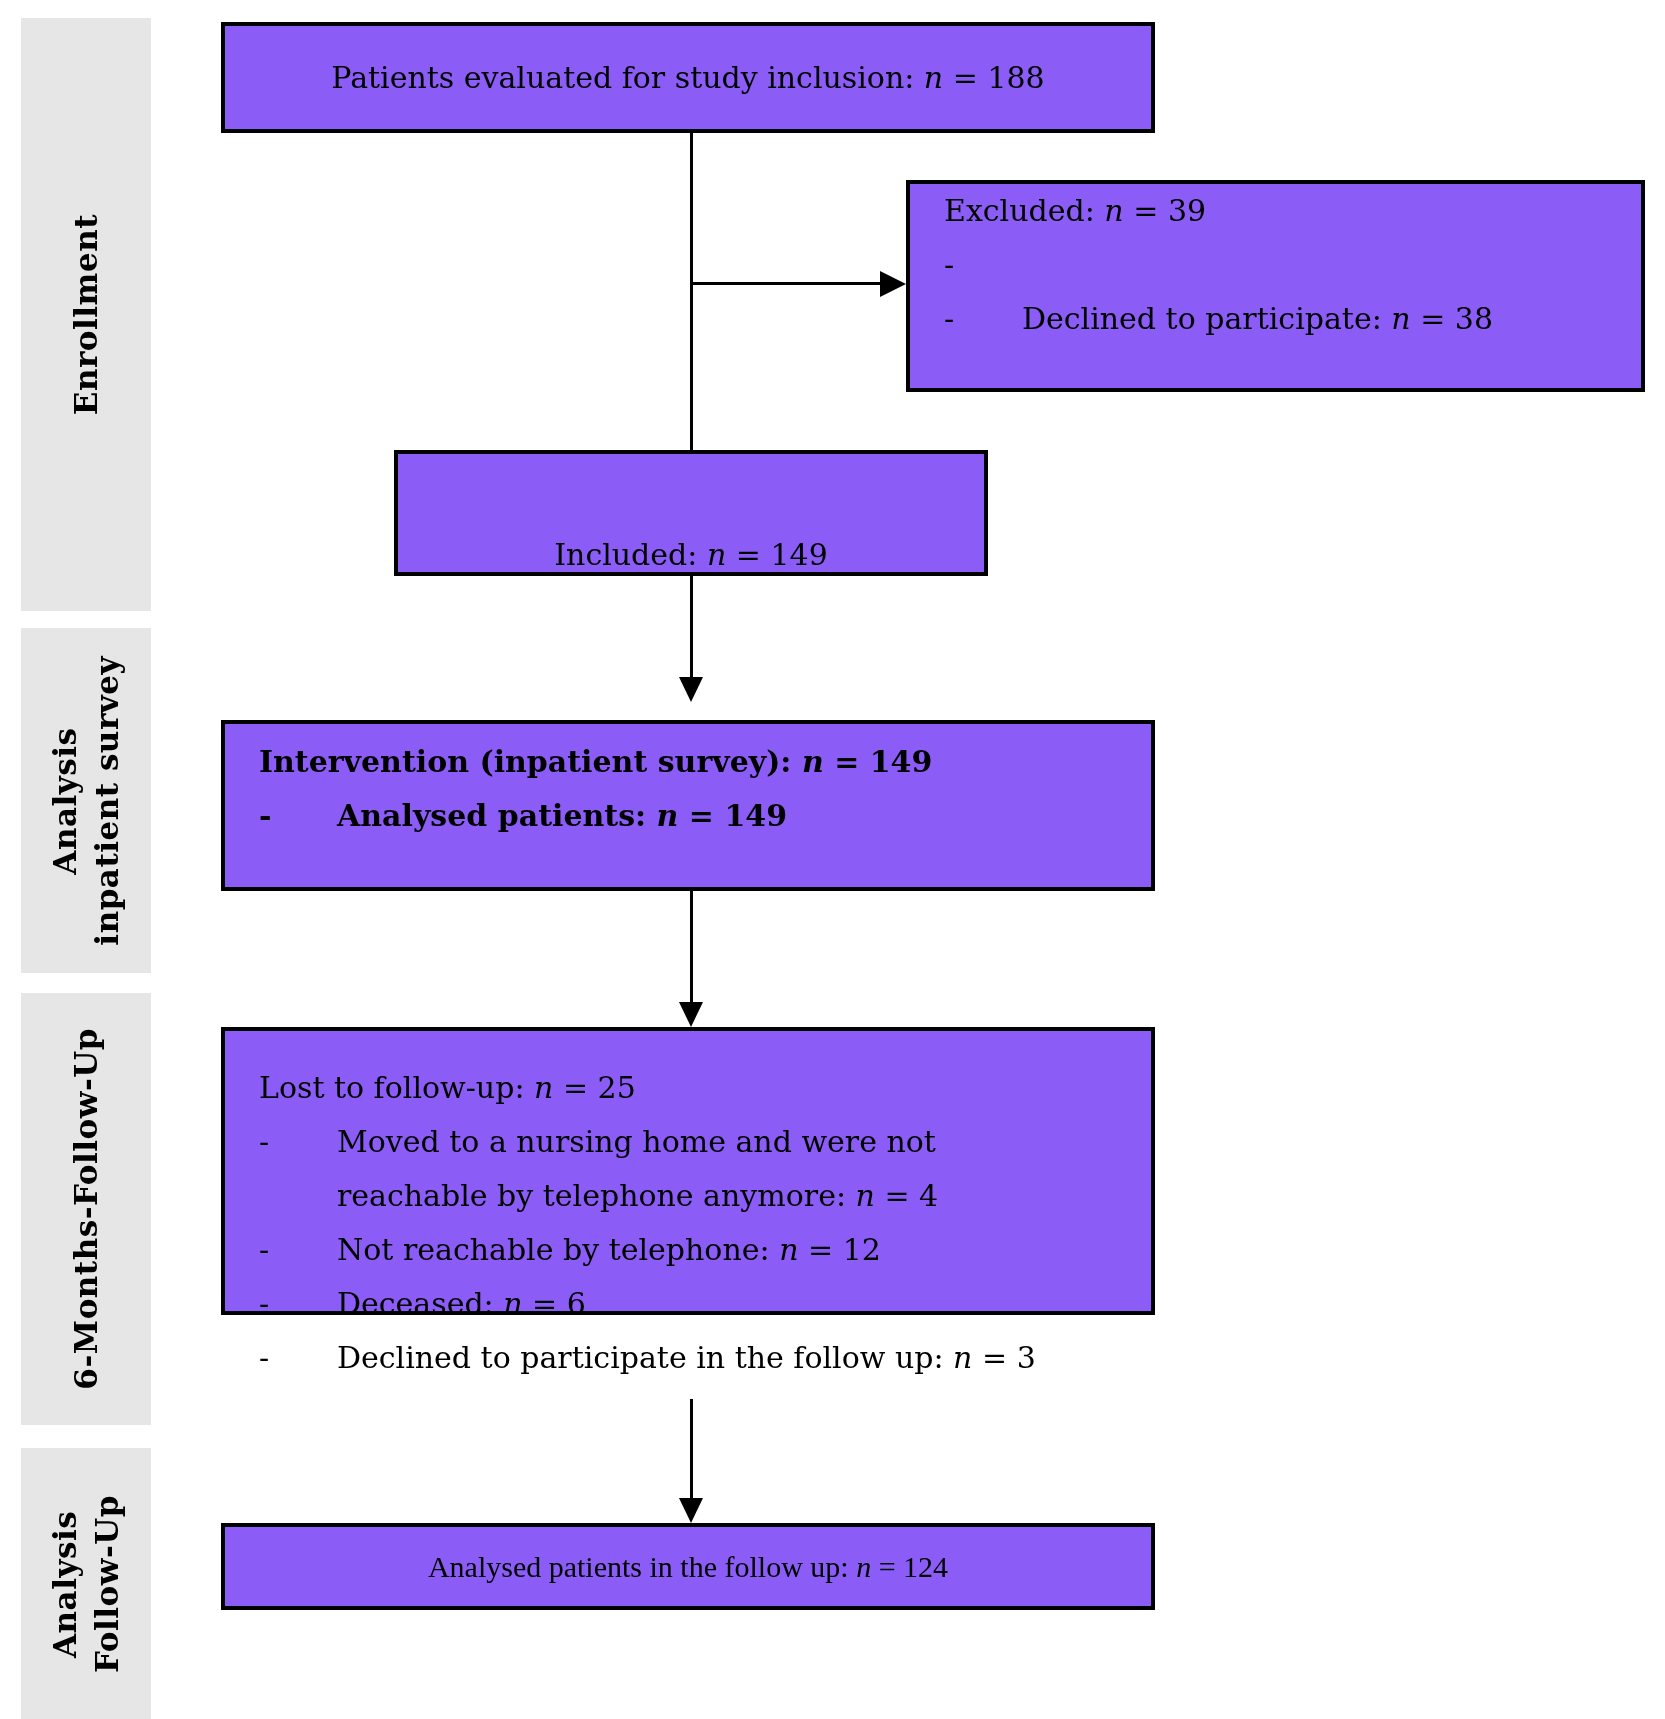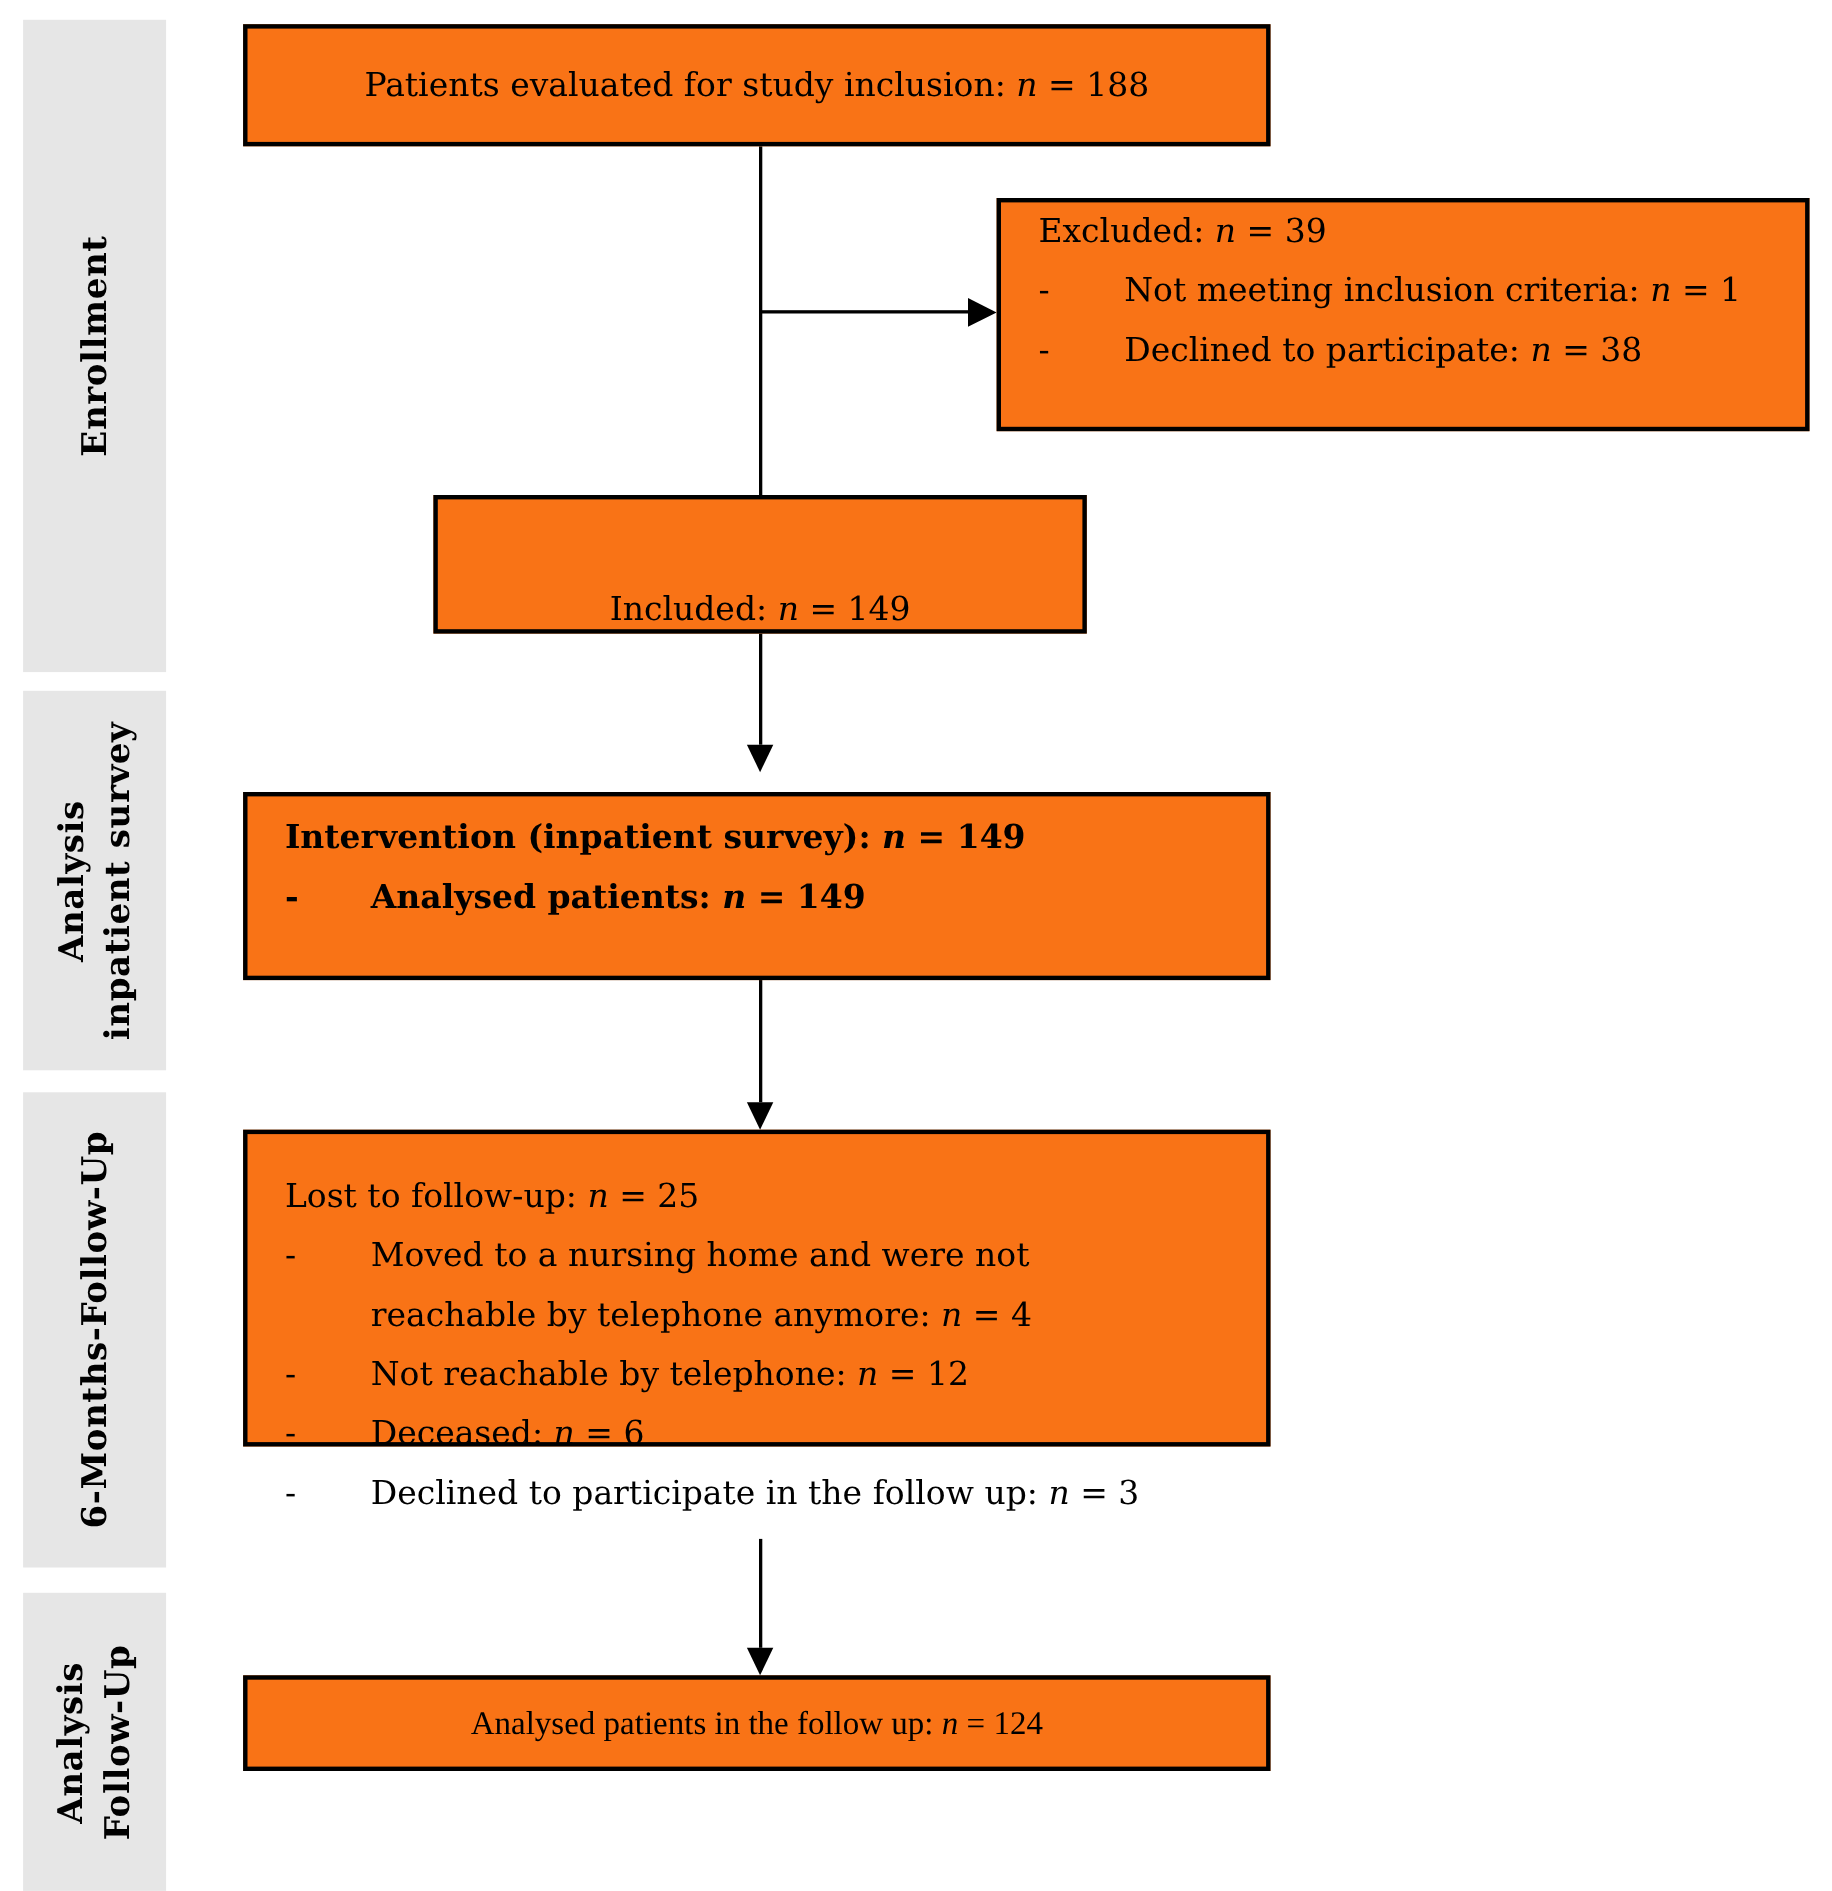--- a/index.html
+++ b/index.html
@@ -24,21 +24,21 @@
     font-size:31px;
     line-height:42px;
     text-align:center;
     white-space:pre-line;
     letter-spacing:0.5px;
   }
   
   .box {
     position:absolute;
     border:4px solid #000000;
-    background:#f97316;
+    background:#8b5cf6;
     box-sizing:border-box;
     font-size:30px;
   }
   .box.center { display:flex; align-items:center; justify-content:center; text-align:center; }
   .box.leftal { padding-left:34px; padding-right:14px; }
   .title { line-height:54px; }
   .bullet { display:flex; line-height:54px; }
   .dash { flex:0 0 78px; width:78px; }
   .btext { flex:1 1 auto; }
   i { font-style:italic; }
@@ -92,21 +92,20 @@
 
   <div class="box center" style="left:221px; top:22px; width:934px; height:111px;">
     <span>Patients evaluated for study inclusion: <i>n</i> = 188</span>
   </div>
 
   <div class="box leftal" style="left:906px; top:180px; width:739px; height:212px; ">
     <div class="title">Excluded: <i>n</i> = 39</div>
     <div>
         <div class="bullet">
           <span class="dash">-</span>
-          <span class="btext">Not meeting inclusion criteria: <i>n</i> = 1</span>
         </div>
         <div class="bullet">
           <span class="dash">-</span>
           <span class="btext">Declined to participate: <i>n</i> = 38</span>
         </div>
       </div>
   </div>
 
   <div class="box center" style="left:394px; top:450px; width:594px; height:126px;align-items:flex-end;">
     <span>Included: <i>n</i> = 149</span>

